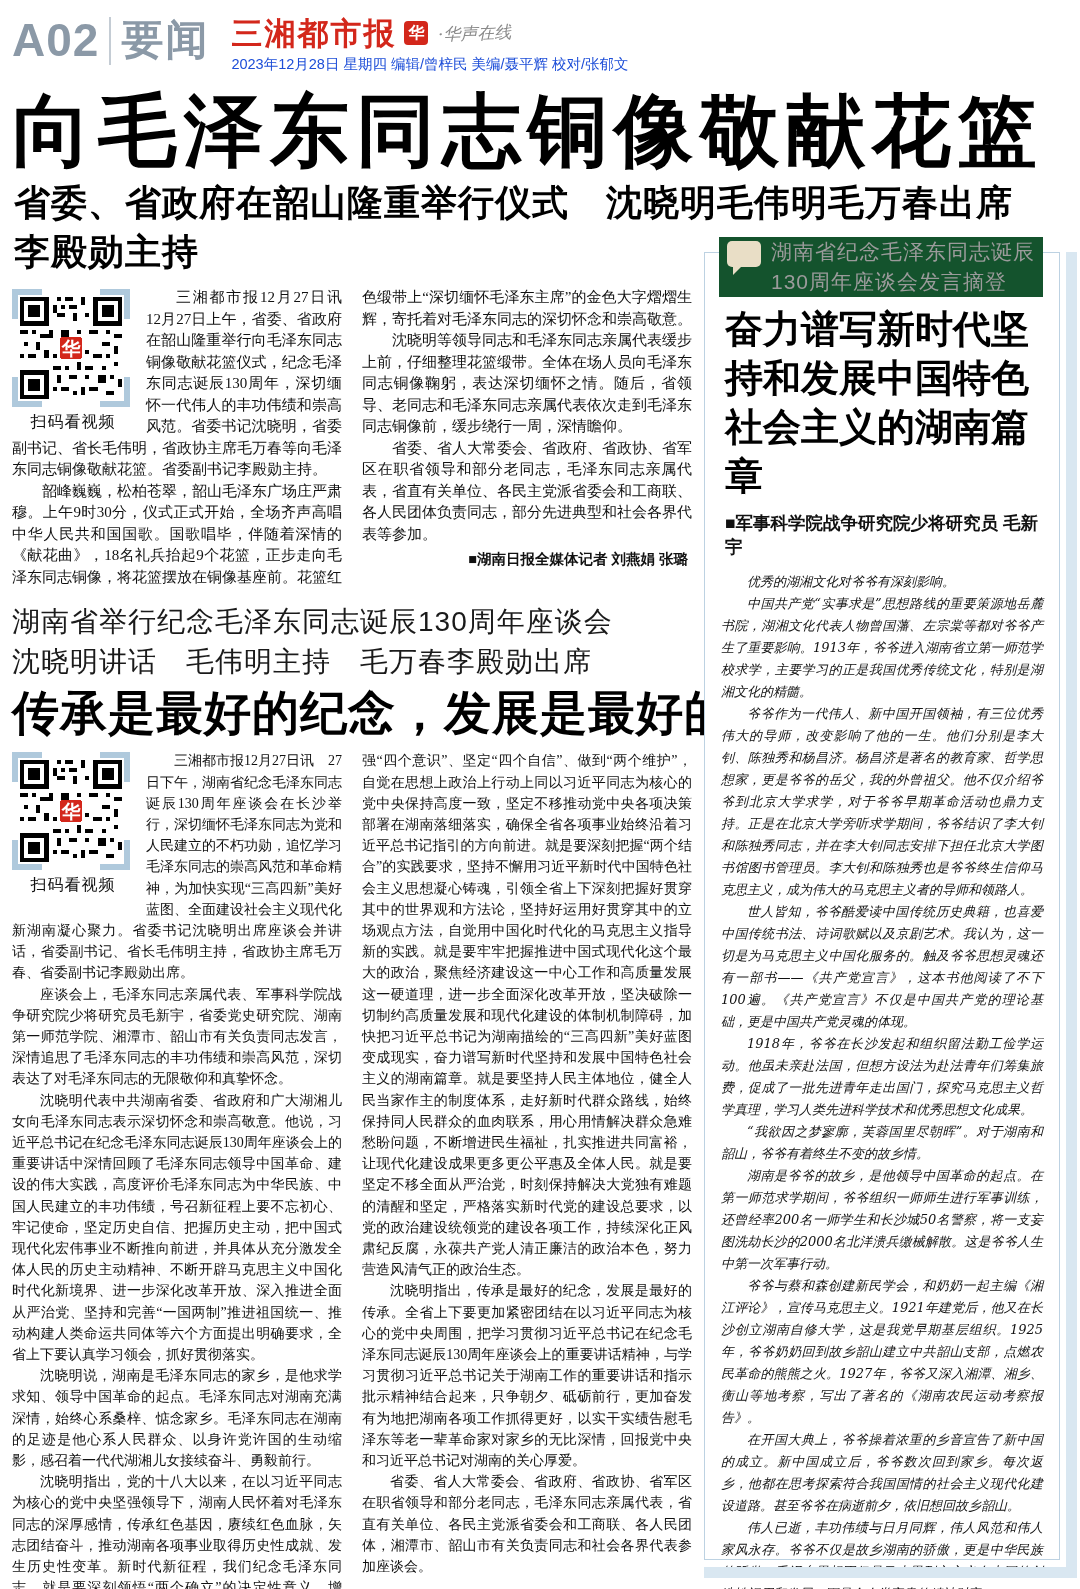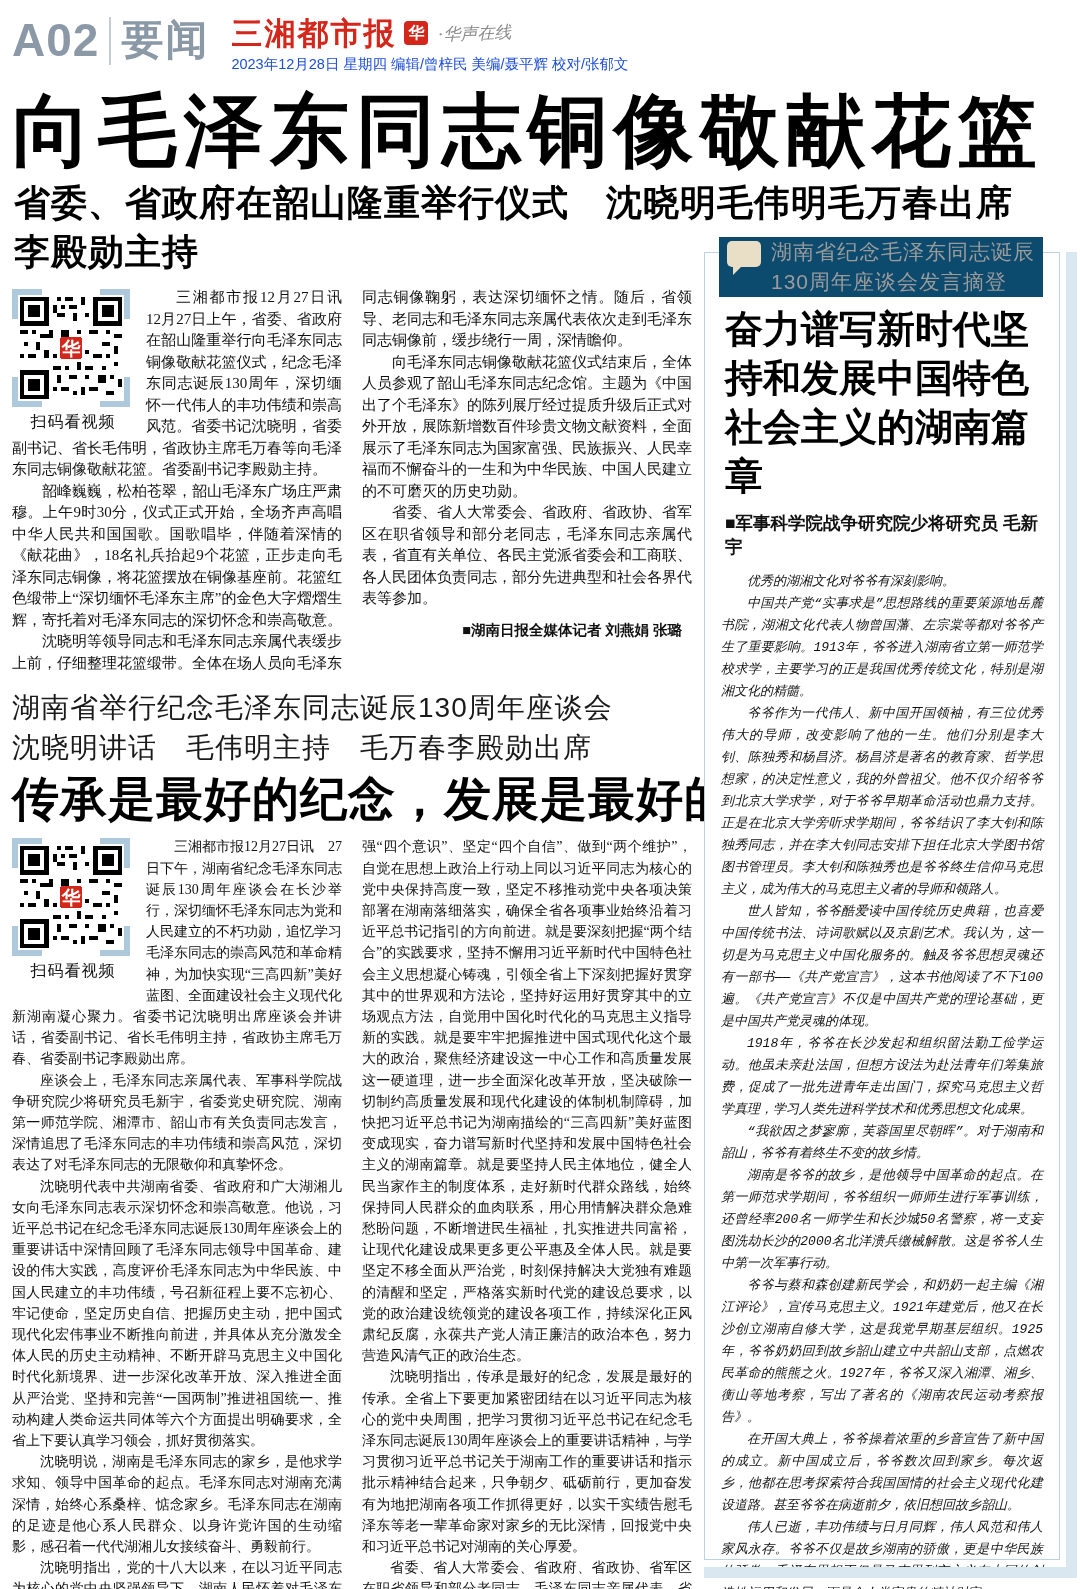--- a/index.html
+++ b/index.html
@@ -25,21 +25,21 @@
   
   .h1-main{margin:2px 12px 0 12px;font-family:"Liberation Sans",sans-serif;font-weight:900;
            font-size:79px;line-height:1.08;letter-spacing:7px;color:#000;white-space:nowrap;}
   .h2-sub{margin:6px 14px 10px 14px;font-family:"Liberation Sans",sans-serif;font-weight:700;
           font-size:36px;color:#000;letter-spacing:1px;}
   .cols{margin:6px 0 0 12px;width:680px;column-count:2;column-gap:20px;
         text-align:justify;}
   .cols-s1{font-size:15px;line-height:21.5px;}
   .cols-s2{font-size:14px;line-height:21.2px;}
   .para{margin:0;text-indent:2em;}
-  .byline{margin:10px;text-align:right;font-family:"Liberation Sans",sans-serif;
+  .byline{margin:4px;text-align:right;font-family:"Liberation Sans",sans-serif;
           font-weight:bold;font-size:14.5px;}
   
   .qrblock{float:left;width:122px;margin:2px 12px 4px 0;}
   .scanframe{position:relative;width:118px;height:118px;padding:8px;box-sizing:border-box;}
   .corner{position:absolute;width:24px;height:24px;}
   .c-tl{left:0;top:0;border-left:6px solid #afc9dc;border-top:6px solid #afc9dc;}
   .c-tr{right:0;top:0;border-right:6px solid #afc9dc;border-top:6px solid #afc9dc;}
   .c-bl{left:0;bottom:0;border-left:6px solid #afc9dc;border-bottom:6px solid #afc9dc;}
   .c-br{right:0;bottom:0;border-right:6px solid #afc9dc;border-bottom:6px solid #afc9dc;}
   .qr{width:100%;height:100%;display:block;}
@@ -49,35 +49,35 @@
   .s2-head{margin:14px 12px 0 12px;}
   .kicker{font-family:"Liberation Sans",sans-serif;font-size:28px;font-weight:500;
           color:#1a1a1a;line-height:40px;letter-spacing:1px;}
   .h1-s2{margin:4px 0 10px 0;font-family:"Liberation Sans",sans-serif;font-weight:900;
          font-size:47px;letter-spacing:1px;color:#000;line-height:1.15;}
   
   .sidebar{position:absolute;left:704px;top:252px;width:356px;height:1308px;
            border:1px solid #bdd2e2;box-sizing:border-box;background:#fff;}
   .strip-right{position:absolute;left:1066px;top:252px;width:11px;height:1326px;background:#d9e7f1;}
   .strip-bottom{position:absolute;left:704px;top:1567px;width:362px;height:11px;background:#d9e7f1;}
-  .sb-kicker{position:absolute;left:14px;top:-16px;background:#0c4a6e;display:flex;
+  .sb-kicker{position:absolute;left:14px;top:-16px;background:#14532d;display:flex;
              align-items:flex-start;padding:0 8px;}
   .bubble{width:34px;height:26px;background:#e9dec6;border-radius:5px;position:relative;
           margin:4px 10px 0 0;flex:0 0 auto;}
   .bubble:after{content:"";position:absolute;left:6px;bottom:-8px;border:6px solid transparent;
                 border-top-color:#e9dec6;border-left-color:#e9dec6;}
   .sb-kicker-text{font-family:"Liberation Sans",sans-serif;font-size:21px;color:#9b9b9b;
                   line-height:30px;letter-spacing:1px;}
   .sb-h1{margin:52px 20px 10px 20px;font-family:"Liberation Sans",sans-serif;font-weight:900;
          font-size:38px;line-height:49px;color:#000;}
   .sb-byline{margin:0 20px;font-family:"Liberation Sans",sans-serif;font-weight:bold;
              font-size:17.5px;}
   .sb-body{margin:12px 16px 0 16px;font-size:13px;line-height:22px;text-align:justify;
            font-family:"DejaVu Serif",serif;font-style:italic;}
-  .sb-body .para{margin:0;text-indent:2em;font-family:Liberation Mono, monospace;}
+  .sb-body .para{margin:0;text-indent:2em;}
 </style>
 </head>
 <body>
 
 <div class="page">
 
   <header class="masthead">
     <div class="pageno">A02</div>
     <div class="vdiv"></div>
     <div class="section">要闻</div>
@@ -166,21 +166,20 @@
               </g>
             </defs>
             <use href="#qr-art"></use>
           </svg>
         </div>
         <div class="qrlabel">扫码看视频</div>
       </div>
       <p class="para">三湘都市报12月27日讯　12月27日上午，省委、省政府在韶山隆重举行向毛泽东同志铜像敬献花篮仪式，纪念毛泽东同志诞辰130周年，深切缅怀一代伟人的丰功伟绩和崇高风范。省委书记沈晓明，省委副书记、省长毛伟明，省政协主席毛万春等向毛泽东同志铜像敬献花篮。省委副书记李殿勋主持。</p>
         <p class="para">韶峰巍巍，松柏苍翠，韶山毛泽东广场庄严肃穆。上午9时30分，仪式正式开始，全场齐声高唱中华人民共和国国歌。国歌唱毕，伴随着深情的《献花曲》，18名礼兵抬起9个花篮，正步走向毛泽东同志铜像，将花篮摆放在铜像基座前。花篮红色缎带上“深切缅怀毛泽东主席”的金色大字熠熠生辉，寄托着对毛泽东同志的深切怀念和崇高敬意。</p>
         <p class="para">沈晓明等领导同志和毛泽东同志亲属代表缓步上前，仔细整理花篮缎带。全体在场人员向毛泽东同志铜像鞠躬，表达深切缅怀之情。随后，省领导、老同志和毛泽东同志亲属代表依次走到毛泽东同志铜像前，缓步绕行一周，深情瞻仰。</p>
-        <p class="para">向毛泽东同志铜像敬献花篮仪式结束后，全体人员参观了韶山毛泽东同志纪念馆。主题为《中国出了个毛泽东》的陈列展厅经过提质升级后正式对外开放，展陈新增数百件珍贵文物文献资料，全面展示了毛泽东同志为国家富强、民族振兴、人民幸福而不懈奋斗的一生和为中华民族、中国人民建立的不可磨灭的历史功勋。</p>
         <p class="para">省委、省人大常委会、省政府、省政协、省军区在职省领导和部分老同志，毛泽东同志亲属代表，省直有关单位、各民主党派省委会和工商联、各人民团体负责同志，部分先进典型和社会各界代表等参加。</p>
         <p class="byline">■湖南日报全媒体记者 刘燕娟 张璐</p>
     </div>
   </section>
 
   <section>
     <div class="s2-head">
       <div class="kicker">湖南省举行纪念毛泽东同志诞辰130周年座谈会</div>
       <div class="kicker">沈晓明讲话　毛伟明主持　毛万春李殿勋出席</div>
       <h1 class="h1-s2">传承是最好的纪念，发展是最好的传承</h1>
@@ -214,21 +213,21 @@
       <span class="sb-kicker-text">
         <span>湖南省纪念毛泽东同志诞辰</span><br>
         <span>130周年座谈会发言摘登</span>
       </span>
     </div>
     <h1 class="sb-h1">奋力谱写新时代坚持和发展中国特色社会主义的湖南篇章</h1>
     <div class="sb-byline">■军事科学院战争研究院少将研究员 毛新宇</div>
     <div class="sb-body">
         <p class="para">优秀的湖湘文化对爷爷有深刻影响。</p>
         <p class="para">中国共产党“实事求是”思想路线的重要策源地岳麓书院，湖湘文化代表人物曾国藩、左宗棠等都对爷爷产生了重要影响。1913年，爷爷进入湖南省立第一师范学校求学，主要学习的正是我国优秀传统文化，特别是湖湘文化的精髓。</p>
-        <p class="para">爷爷作为一代伟人、新中国开国领袖，有三位优秀伟大的导师，改变影响了他的一生。他们分别是李大钊、陈独秀和杨昌济。杨昌济是著名的教育家、哲学思想家，的决定性意义，我的外曾祖父。他不仅介绍爷爷到北京大学求学，对于爷爷早期革命活动也鼎力支持。正是在北京大学旁听求学期间，爷爷结识了李大钊和陈独秀同志，并在李大钊同志安排下担任北京大学图书馆图书管理员。李大钊和陈独秀也是爷爷终生信仰马克思主义，成为伟大的马克思主义者的导师和领路人。</p>
+        <p class="para">爷爷作为一代伟人、新中国开国领袖，有三位优秀伟大的导师，改变影响了他的一生。他们分别是李大钊、陈独秀和杨昌济。杨昌济是著名的教育家、哲学思想家，更是爷爷的岳父，我的外曾祖父。他不仅介绍爷爷到北京大学求学，对于爷爷早期革命活动也鼎力支持。正是在北京大学旁听求学期间，爷爷结识了李大钊和陈独秀同志，并在李大钊同志安排下担任北京大学图书馆图书管理员。李大钊和陈独秀也是爷爷终生信仰马克思主义，成为伟大的马克思主义者的导师和领路人。</p>
         <p class="para">世人皆知，爷爷酷爱读中国传统历史典籍，也喜爱中国传统书法、诗词歌赋以及京剧艺术。我认为，这一切是为马克思主义中国化服务的。触及爷爷思想灵魂还有一部书——《共产党宣言》，这本书他阅读了不下100遍。《共产党宣言》不仅是中国共产党的理论基础，更是中国共产党灵魂的体现。</p>
         <p class="para">1918年，爷爷在长沙发起和组织留法勤工俭学运动。他虽未亲赴法国，但想方设法为赴法青年们筹集旅费，促成了一批先进青年走出国门，探究马克思主义哲学真理，学习人类先进科学技术和优秀思想文化成果。</p>
         <p class="para">“我欲因之梦寥廓，芙蓉国里尽朝晖”。对于湖南和韶山，爷爷有着终生不变的故乡情。</p>
         <p class="para">湖南是爷爷的故乡，是他领导中国革命的起点。在第一师范求学期间，爷爷组织一师师生进行军事训练，还曾经率200名一师学生和长沙城50名警察，将一支妄图洗劫长沙的2000名北洋溃兵缴械解散。这是爷爷人生中第一次军事行动。</p>
         <p class="para">爷爷与蔡和森创建新民学会，和奶奶一起主编《湘江评论》，宣传马克思主义。1921年建党后，他又在长沙创立湖南自修大学，这是我党早期基层组织。1925年，爷爷奶奶回到故乡韶山建立中共韶山支部，点燃农民革命的熊熊之火。1927年，爷爷又深入湘潭、湘乡、衡山等地考察，写出了著名的《湖南农民运动考察报告》。</p>
         <p class="para">在开国大典上，爷爷操着浓重的乡音宣告了新中国的成立。新中国成立后，爷爷数次回到家乡。每次返乡，他都在思考探索符合我国国情的社会主义现代化建设道路。甚至爷爷在病逝前夕，依旧想回故乡韶山。</p>
         <p class="para">伟人已逝，丰功伟绩与日月同辉，伟人风范和伟人家风永存。爷爷不仅是故乡湖南的骄傲，更是中华民族的骄傲。毛泽东思想不仅是马克思列宁主义在中国的创造性运用和发展，更是全人类宝贵的精神财富。</p>
       </div>
   </aside>
   <div class="strip-right"></div>

